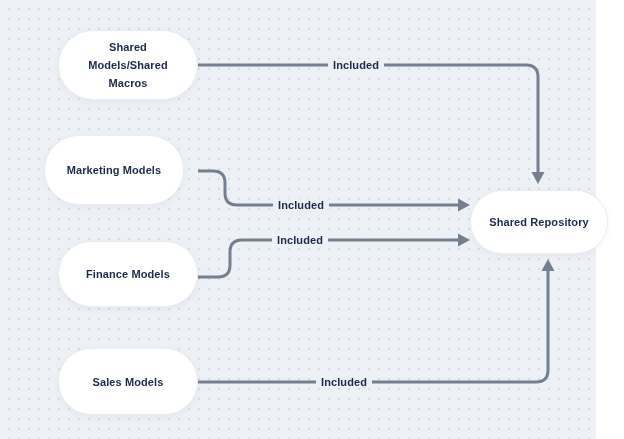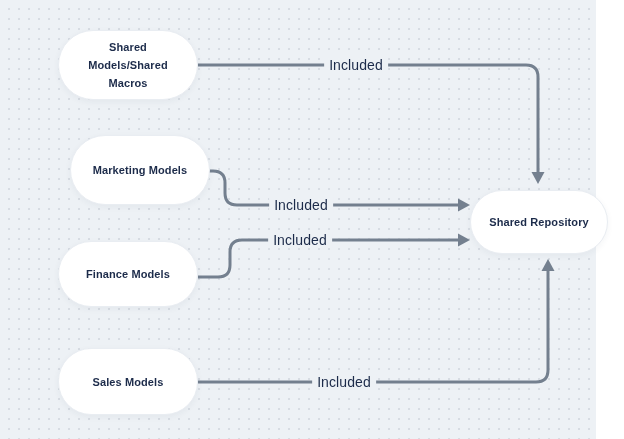--- a/index.html
+++ b/index.html
@@ -51,32 +51,32 @@
     font-size: 11px;
     font-weight: 700;
     line-height: 18px;
     letter-spacing: 0.1px;
   }
   .node-label {
     display: block;
     padding: 0 17px;
   }
   .node-shared-models   { left: 58px;  top: 30px;  width: 140px; height: 70px; border-radius: 35px; }
-  .node-marketing       { left: 70px;  top: 135px; width: 140px; height: 70px; border-radius: 35px; }
+  .node-marketing       { left: 44px;  top: 135px; width: 140px; height: 70px; border-radius: 35px; }
   .node-finance         { left: 58px;  top: 241px; width: 140px; height: 66px; border-radius: 33px; }
   .node-sales           { left: 58px;  top: 348px; width: 140px; height: 67px; border-radius: 33px; }
   .node-repository      { left: 470px; top: 190px; width: 138px; height: 64px; border-radius: 32px; }
   .edge-label {
     position: absolute;
     transform: translate(-50%, -50%);
     background: #edf1f5;
     padding: 0 5px;
     color: #1c2b4a;
-    font-size: 14px;
-    font-weight: 400;
+    font-size: 11px;
+    font-weight: 700;
     letter-spacing: 0.1px;
     white-space: nowrap;
   }
   .edge-label-top       { left: 356px; top: 65px; }
   .edge-label-marketing { left: 301px; top: 205px; }
   .edge-label-finance   { left: 300px; top: 240px; }
   .edge-label-sales     { left: 344px; top: 382px; }
 </style>
 </head>
 <body>

